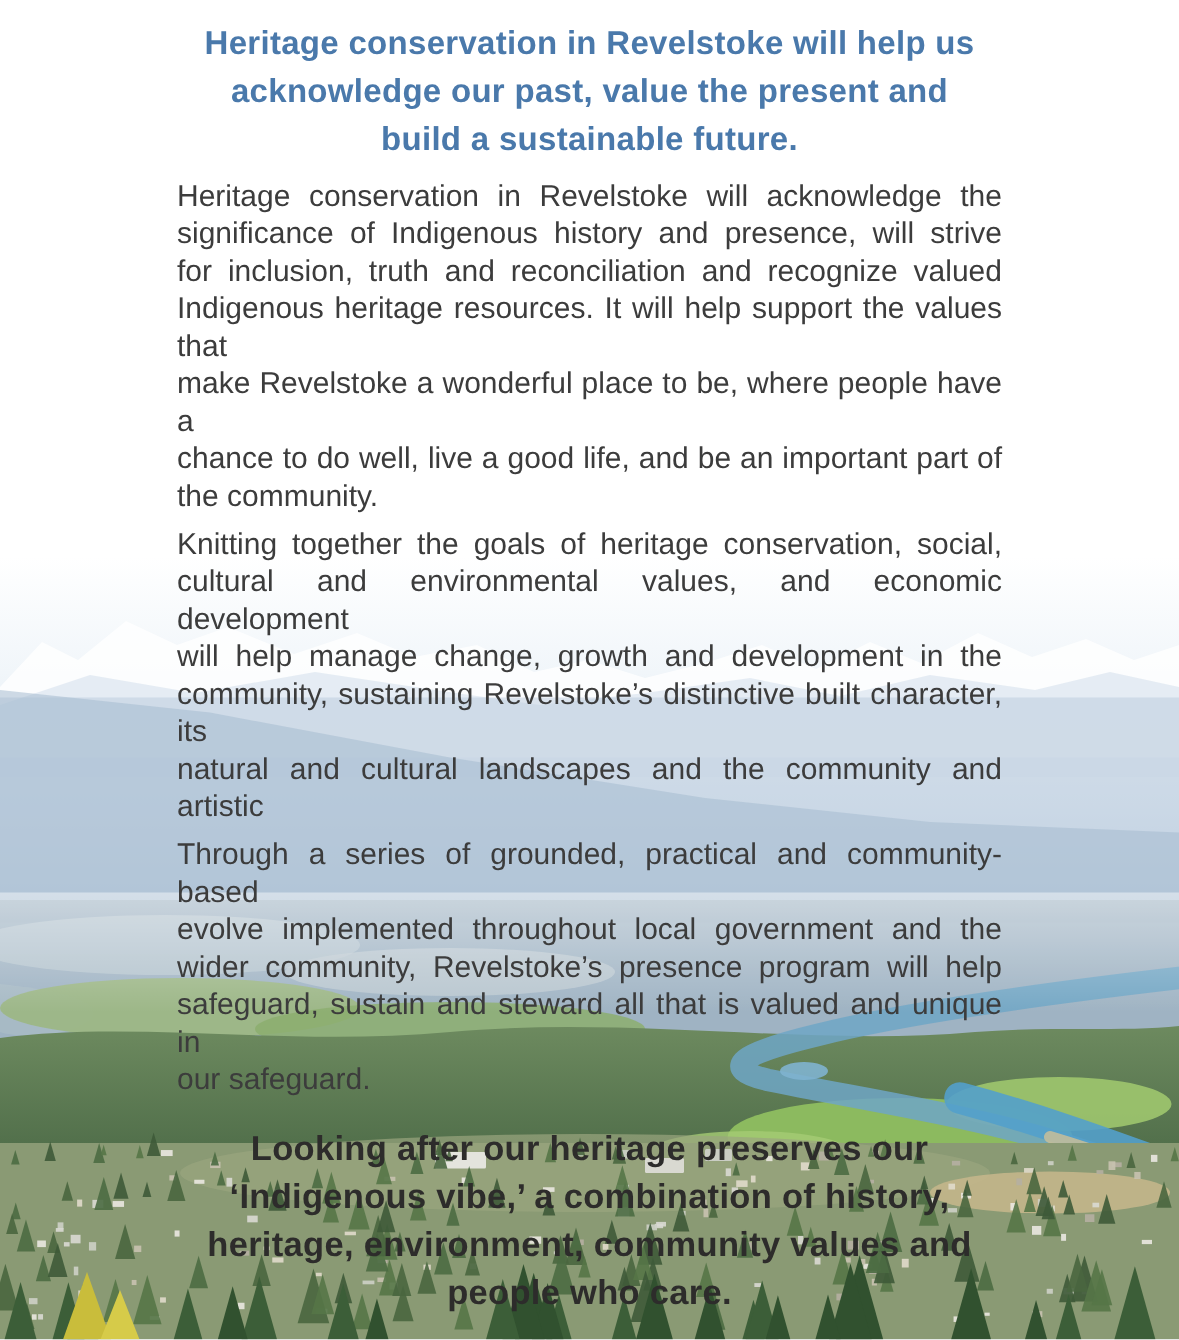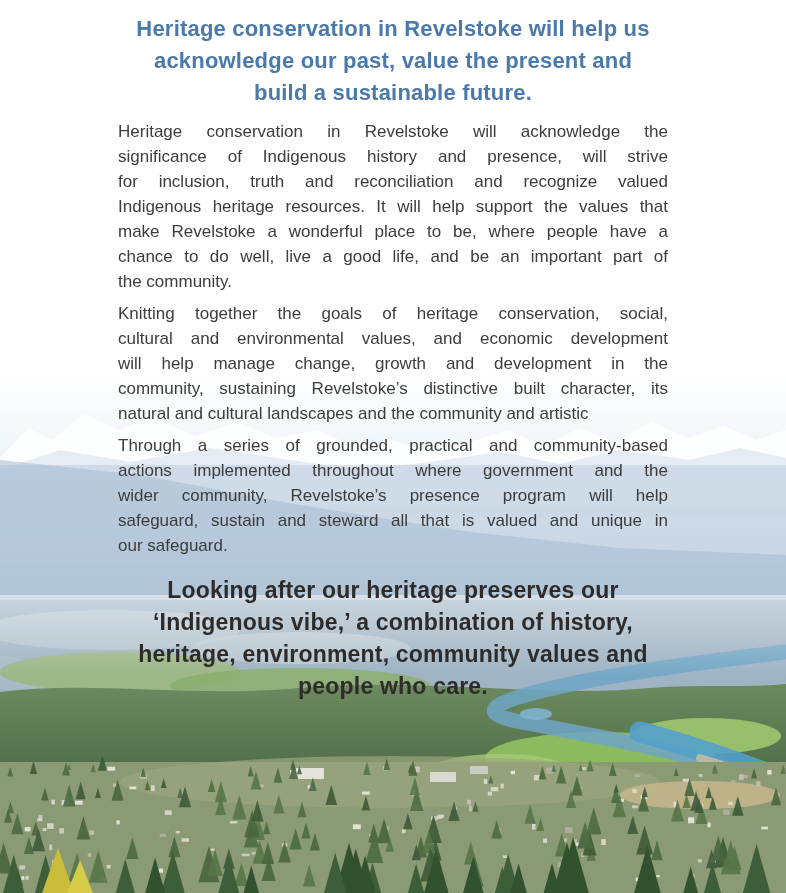--- a/index.html
+++ b/index.html
@@ -11,21 +11,21 @@
     position:absolute;left:0;top:300px;width:786px;height:593px;
     z-index:1;pointer-events:none;display:block;
   }
   .content{position:absolute;inset:0;z-index:2;}
   .title{
     margin:13px auto 0;font-size:22px;line-height:32px;font-weight:bold;
     color:var(--heading_blue,#4a79ab);text-align:center;letter-spacing:.2px;
   }
   .title-line{display:block;}
   .body-copy{
-    width:550px;margin:10px auto 0;font-size:17px;line-height:25px;
+    width:550px;margin:10px auto 0;font-size:20px;line-height:25px;
     color:var(--body_text,#3c3c3c);
   }
   .para{margin:0 0 7px;}
   .jline{text-align:justify;text-align-last:justify;}
   .para .jline:last-child{text-align-last:left;}
   .quote{
     margin:16px auto 12px;font-size:23px;line-height:32px;font-weight:bold;
     color:var(--quote_text,#2d2c2b);text-align:center;letter-spacing:.2px;
   }
   .quote-line{display:block;}
@@ -389,21 +389,21 @@
     </div>
     <div class="para">
       <div class="jline">Knitting together the goals of heritage conservation, social,</div>
       <div class="jline">cultural and environmental values, and economic development</div>
       <div class="jline">will help manage change, growth and development in the</div>
       <div class="jline">community, sustaining Revelstoke’s distinctive built character, its</div>
       <div class="jline">natural and cultural landscapes and the community and artistic</div>
     </div>
     <div class="para">
       <div class="jline">Through a series of grounded, practical and community-based</div>
-      <div class="jline">actions implemented throughout where government and the</div>
+      <div class="jline">evolve implemented throughout local government and the</div>
       <div class="jline">wider community, Revelstoke’s presence program will help</div>
       <div class="jline">safeguard, sustain and steward all that is valued and unique in</div>
       <div class="jline">our safeguard.</div>
     </div>
   </div>
 
   <p class="quote">
     <span class="quote-line">Looking after our heritage preserves our</span>
     <span class="quote-line">‘Indigenous vibe,’ a combination of history,</span>
     <span class="quote-line">heritage, environment, community values and</span>

